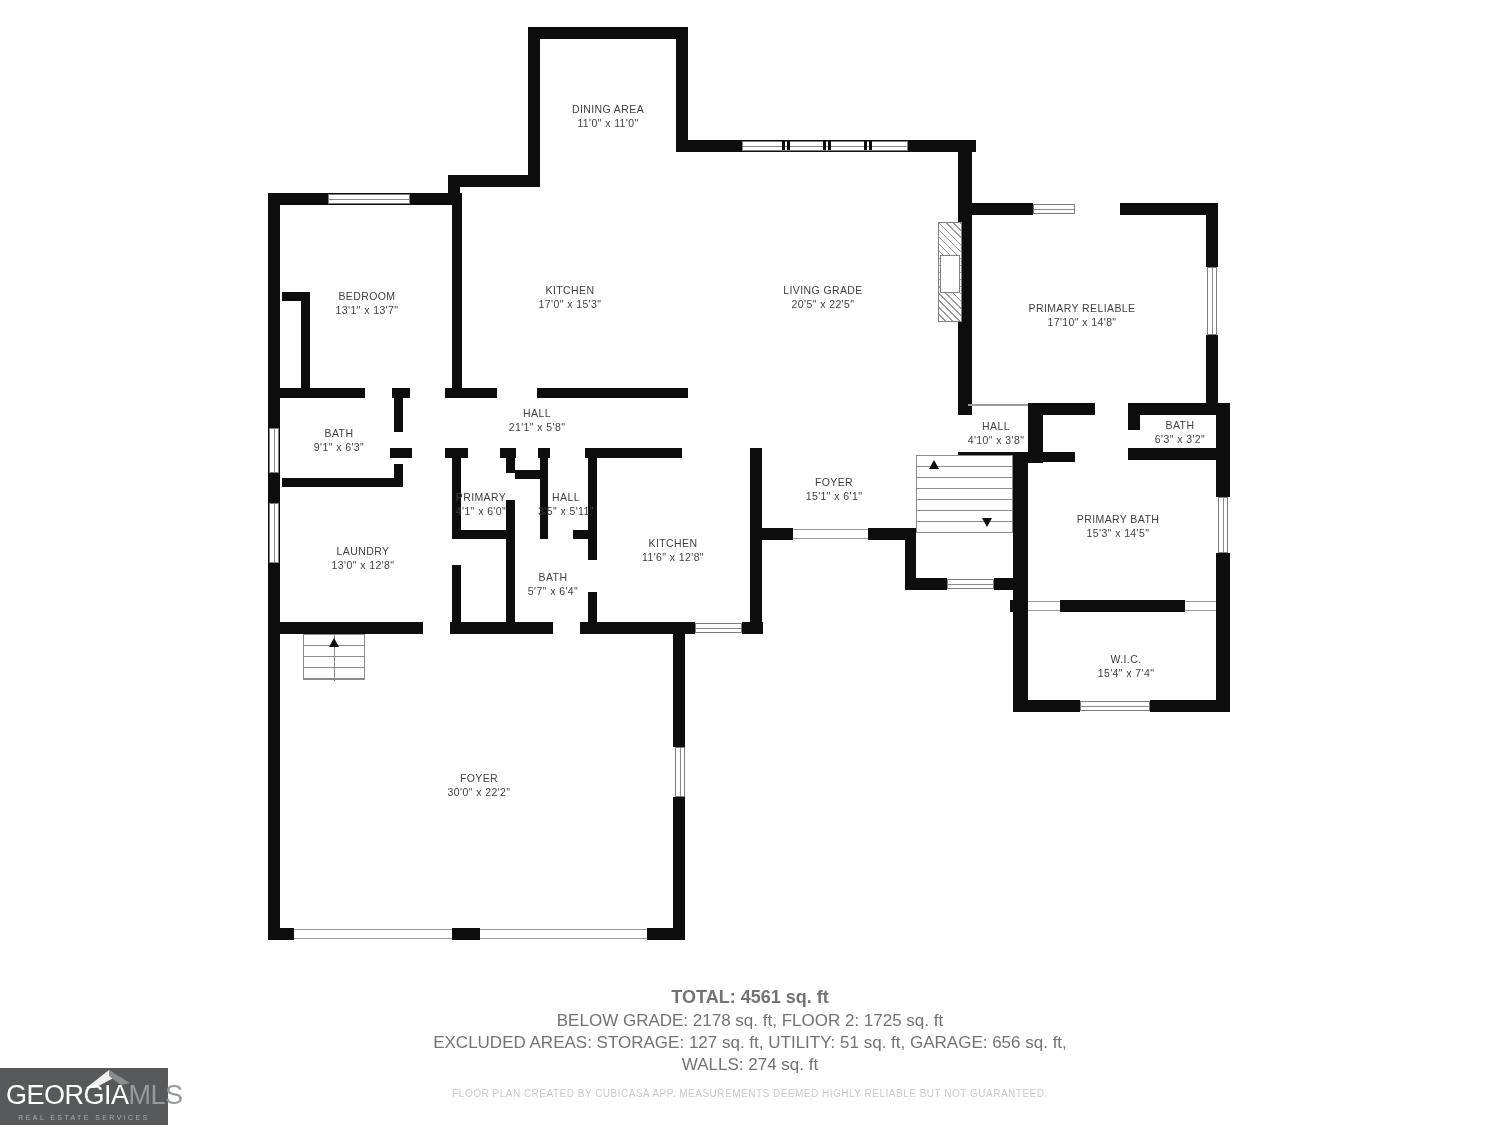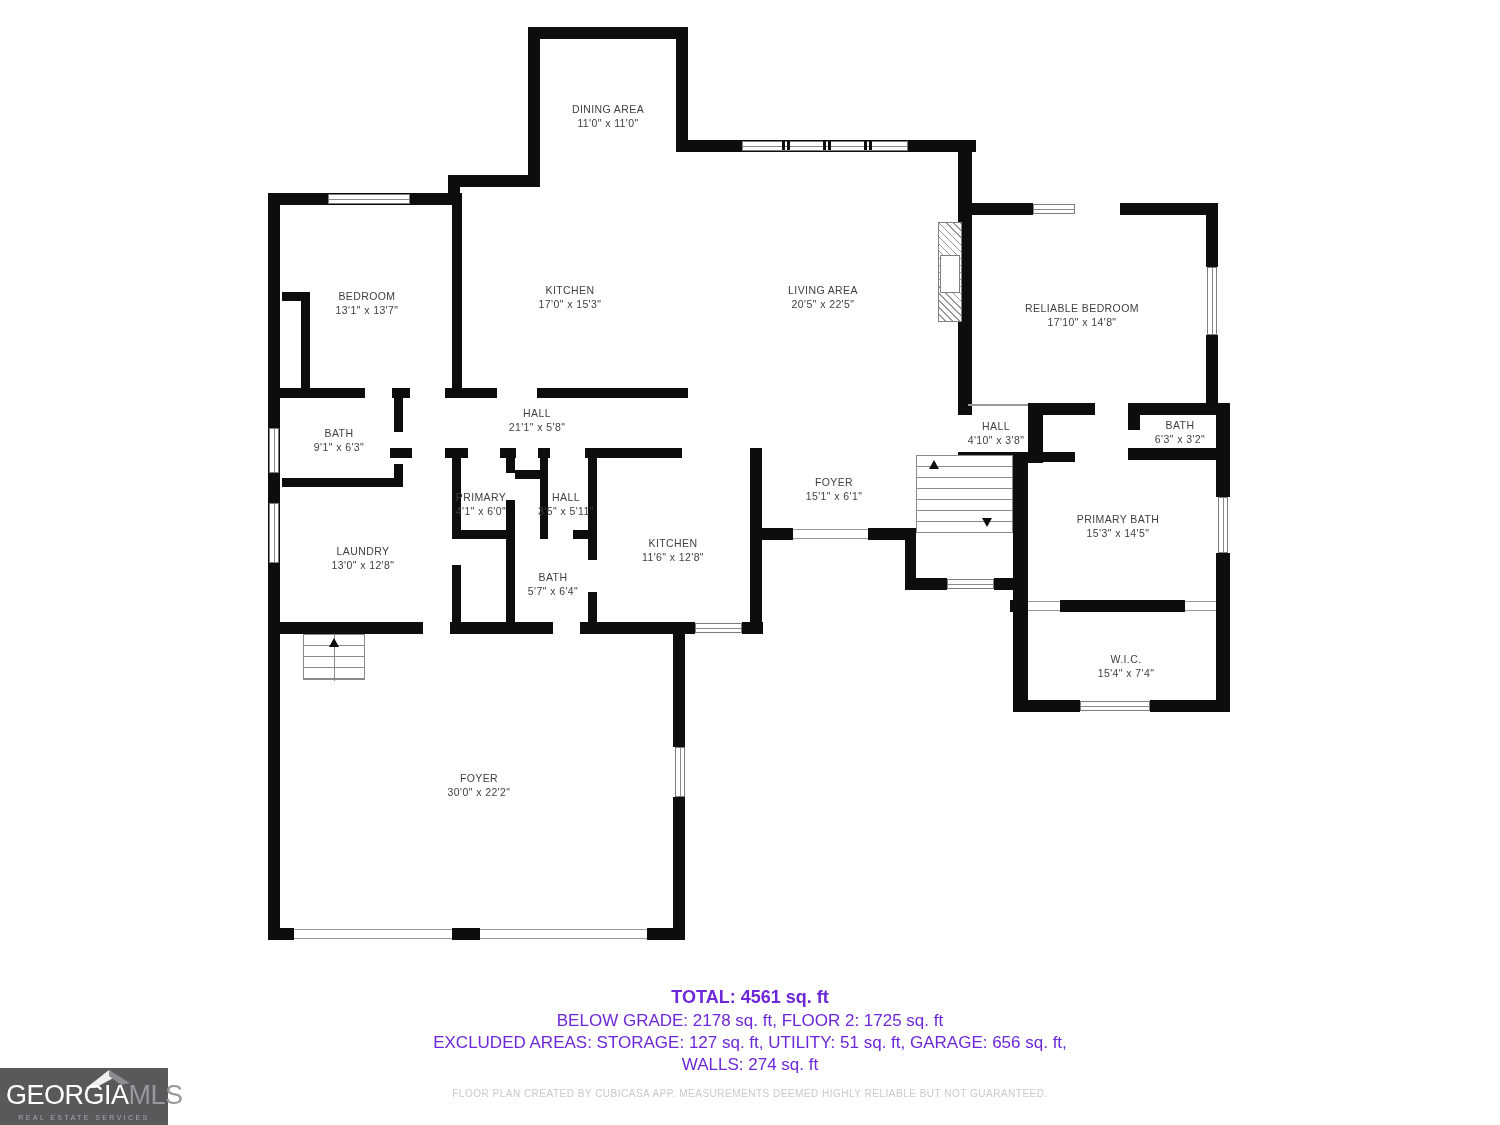--- a/index.html
+++ b/index.html
@@ -19,21 +19,21 @@
   .thin{position:absolute;background:#9a9a9a;}
   .arr-up{position:absolute;width:0;height:0;border-left:5px solid transparent;border-right:5px solid transparent;border-bottom:9px solid #0d0d0d;}
   .arr-dn{position:absolute;width:0;height:0;border-left:5px solid transparent;border-right:5px solid transparent;border-top:9px solid #0d0d0d;}
   .fireplace{position:absolute;border:1px solid #808080;box-sizing:border-box;
       background:repeating-linear-gradient(45deg,#ffffff 0 4px,#9a9a9a 4px 5px);}
   .fp-mid{position:absolute;left:1px;right:1px;background:#fff;border:1px solid #808080;box-sizing:border-box;}
   .room{position:absolute;transform:translate(-50%,-50%);text-align:center;color:#3f3f3f;
         font-size:10.5px;line-height:14px;letter-spacing:0.4px;white-space:nowrap;}
   .room .rname{display:block;}
   .room .rdims{display:block;}
-  .fline{position:absolute;left:0;width:100%;text-align:center;color:#6d28d9;font-size:17px;letter-spacing:0;}
+  .fline{position:absolute;left:0;width:100%;text-align:center;color:#737373;font-size:17px;letter-spacing:0;}
   .fline.total{font-weight:700;font-size:18px;}
   .disclaimer{position:absolute;left:0;width:100%;text-align:center;color:#c9c9c9;font-size:10px;letter-spacing:0.5px;}
   .logo{position:absolute;left:0;top:1068px;width:168px;height:57px;background:#58595b;}
   .logo-text{position:absolute;left:6px;top:12px;font-size:27px;letter-spacing:-0.5px;line-height:30px;}
   .logo-georgia{color:#ffffff;}
   .logo-mls{color:#97999c;}
   .logo-tag{position:absolute;left:0;top:46px;width:100%;text-align:center;font-size:7px;
             letter-spacing:2.4px;color:#a7a9ac;}
   .logo-roof{position:absolute;left:84px;top:2px;}
 </style>
@@ -166,29 +166,29 @@
 
   <div class="room" style="left:608px;top:116px">
     <span class="rname">DINING AREA</span>
     <span class="rdims">11'0" x 11'0"</span>
   </div>
   <div class="room" style="left:570px;top:297px">
     <span class="rname">KITCHEN</span>
     <span class="rdims">17'0" x 15'3"</span>
   </div>
   <div class="room" style="left:823px;top:297px">
-    <span class="rname">LIVING AREA</span>
+    <span class="rname">LIVING GRADE</span>
     <span class="rdims">20'5" x 22'5"</span>
   </div>
   <div class="room" style="left:367px;top:303px">
     <span class="rname">BEDROOM</span>
     <span class="rdims">13'1" x 13'7"</span>
   </div>
   <div class="room" style="left:1082px;top:315px">
-    <span class="rname">RELIABLE BEDROOM</span>
+    <span class="rname">PRIMARY RELIABLE</span>
     <span class="rdims">17'10" x 14'8"</span>
   </div>
   <div class="room" style="left:339px;top:440px">
     <span class="rname">BATH</span>
     <span class="rdims">9'1" x 6'3"</span>
   </div>
   <div class="room" style="left:537px;top:420px">
     <span class="rname">HALL</span>
     <span class="rdims">21'1" x 5'8"</span>
   </div>

